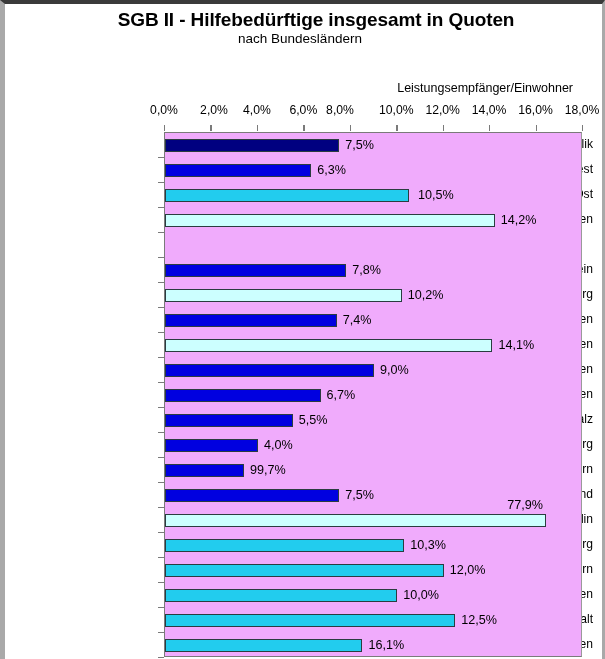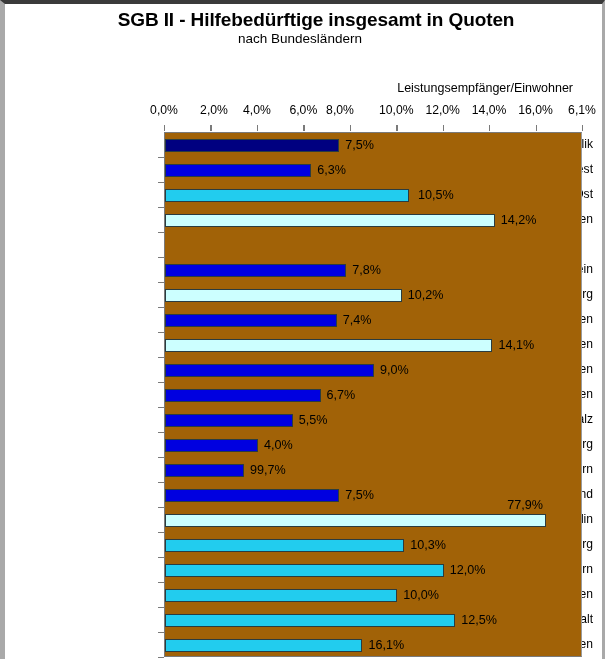--- a/index.html
+++ b/index.html
@@ -49,21 +49,21 @@
   
   #plot{
     position:absolute;
     left:159px;top:128px;
     width:418px;height:525px;
     border-left:1.3px solid #7a7a7a;
     border-top:1.3px solid #7a7a7a;
     border-right:1.3px solid #9a9a9a;
     border-bottom:1.3px solid #7a7a7a;
     box-sizing:border-box;
-    background:#a16207;
+    background:#f0abfc;
   }
   .xtick-label{
     position:absolute;top:99px;
     font-size:12.2px;color:#000;
     transform:translateX(-50%);
     white-space:nowrap;
   }
   .xtick-mark{
     position:absolute;top:121px;width:1.3px;height:6px;background:#7a7a7a;
   }
@@ -111,21 +111,21 @@
       <div class="xtick-label" style="left: 335px;">8,0%</div>
       <div class="xtick-mark" style="left: 344.778px;"></div>
       <div class="xtick-label" style="left: 391.222px;">10,0%</div>
       <div class="xtick-mark" style="left: 391.222px;"></div>
       <div class="xtick-label" style="left: 437.667px;">12,0%</div>
       <div class="xtick-mark" style="left: 437.667px;"></div>
       <div class="xtick-label" style="left: 484.111px;">14,0%</div>
       <div class="xtick-mark" style="left: 484.111px;"></div>
       <div class="xtick-label" style="left: 530.556px;">16,0%</div>
       <div class="xtick-mark" style="left: 530.556px;"></div>
-      <div class="xtick-label" style="left: 577px;">6,1%</div>
+      <div class="xtick-label" style="left: 577px;">18,0%</div>
       <div class="xtick-mark" style="left: 577px;"></div>
       <div class="ytick-mark" style="top: 153px;"></div>
       <div class="ytick-mark" style="top: 178px;"></div>
       <div class="ytick-mark" style="top: 203px;"></div>
       <div class="ytick-mark" style="top: 228px;"></div>
       <div class="ytick-mark" style="top: 253px;"></div>
       <div class="ytick-mark" style="top: 278px;"></div>
       <div class="ytick-mark" style="top: 303px;"></div>
       <div class="ytick-mark" style="top: 328px;"></div>
       <div class="ytick-mark" style="top: 353px;"></div>

